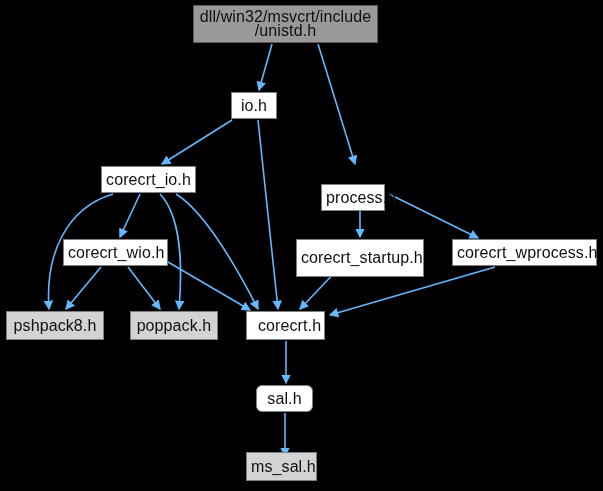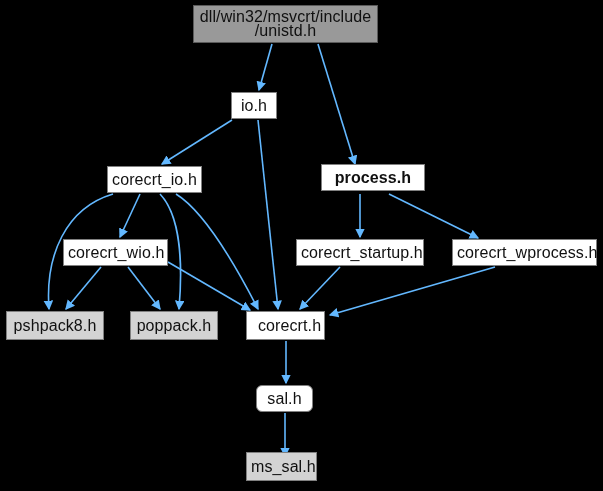--- a/index.html
+++ b/index.html
@@ -77,24 +77,24 @@
         <path d="M 495 267 L 330 315" fill="none" stroke="#63b8ff" stroke-width="1.6" marker-end="url(#arrowhead)"></path>
         <path d="M 286 341 L 286 383" fill="none" stroke="#63b8ff" stroke-width="1.6" marker-end="url(#arrowhead)"></path>
         <path d="M 285 413 L 285 456" fill="none" stroke="#63b8ff" stroke-width="1.6" marker-end="url(#arrowhead)"></path>
       </g>
   </svg>
 
   <div id="node-group">
       <div class="graph-node node-fill-root" style="left: 193px; top: 5px; width: 185px; height: 38px;"><span class="node-label">dll/win32/msvcrt/include
 /unistd.h</span></div>
       <div class="graph-node node-fill-white" style="left: 231px; top: 92px; width: 46px; height: 27px;"><span class="node-label">io.h</span></div>
-      <div class="graph-node node-fill-white" style="left: 107px; top: 166px; width: 95px; height: 27px;"><span class="node-label">corecrt_io.h</span></div>
-      <div class="graph-node node-fill-white" style="left: 321px; top: 164px; width: 104px; height: 27px; font-weight: bold;"><span class="node-label">process.h</span></div>
+      <div class="graph-node node-fill-white" style="left: 101px; top: 166px; width: 95px; height: 27px;"><span class="node-label">corecrt_io.h</span></div>
+      <div class="graph-node node-fill-white" style="left: 321px; top: 184px; width: 64px; height: 27px;"><span class="node-label">process.h</span></div>
       <div class="graph-node node-fill-white" style="left: 63px; top: 239px; width: 105px; height: 27px;"><span class="node-label">corecrt_wio.h</span></div>
-      <div class="graph-node node-fill-white" style="left: 296px; top: 239px; width: 128px; height: 27px;"><span class="node-label">corecrt_startup.h</span></div>
+      <div class="graph-node node-fill-white" style="left: 296px; top: 239px; width: 128px; height: 38px;"><span class="node-label">corecrt_startup.h</span></div>
       <div class="graph-node node-fill-white" style="left: 452px; top: 239px; width: 145px; height: 27px;"><span class="node-label">corecrt_wprocess.h</span></div>
       <div class="graph-node node-fill-gray" style="left: 6px; top: 311px; width: 98px; height: 29px;"><span class="node-label">pshpack8.h</span></div>
       <div class="graph-node node-fill-gray" style="left: 130px; top: 311px; width: 88px; height: 29px;"><span class="node-label">poppack.h</span></div>
       <div class="graph-node node-fill-white" style="left: 246px; top: 311px; width: 79px; height: 29px; padding-left: 7px;"><span class="node-label">corecrt.h</span></div>
       <div class="graph-node node-fill-white" style="left: 256px; top: 385px; width: 57px; height: 27px; border-radius: 6px;"><span class="node-label">sal.h</span></div>
       <div class="graph-node node-fill-gray" style="left: 246px; top: 452px; width: 71px; height: 29px;"><span class="node-label">ms_sal.h</span></div>
     </div>
 
 </div>
 

